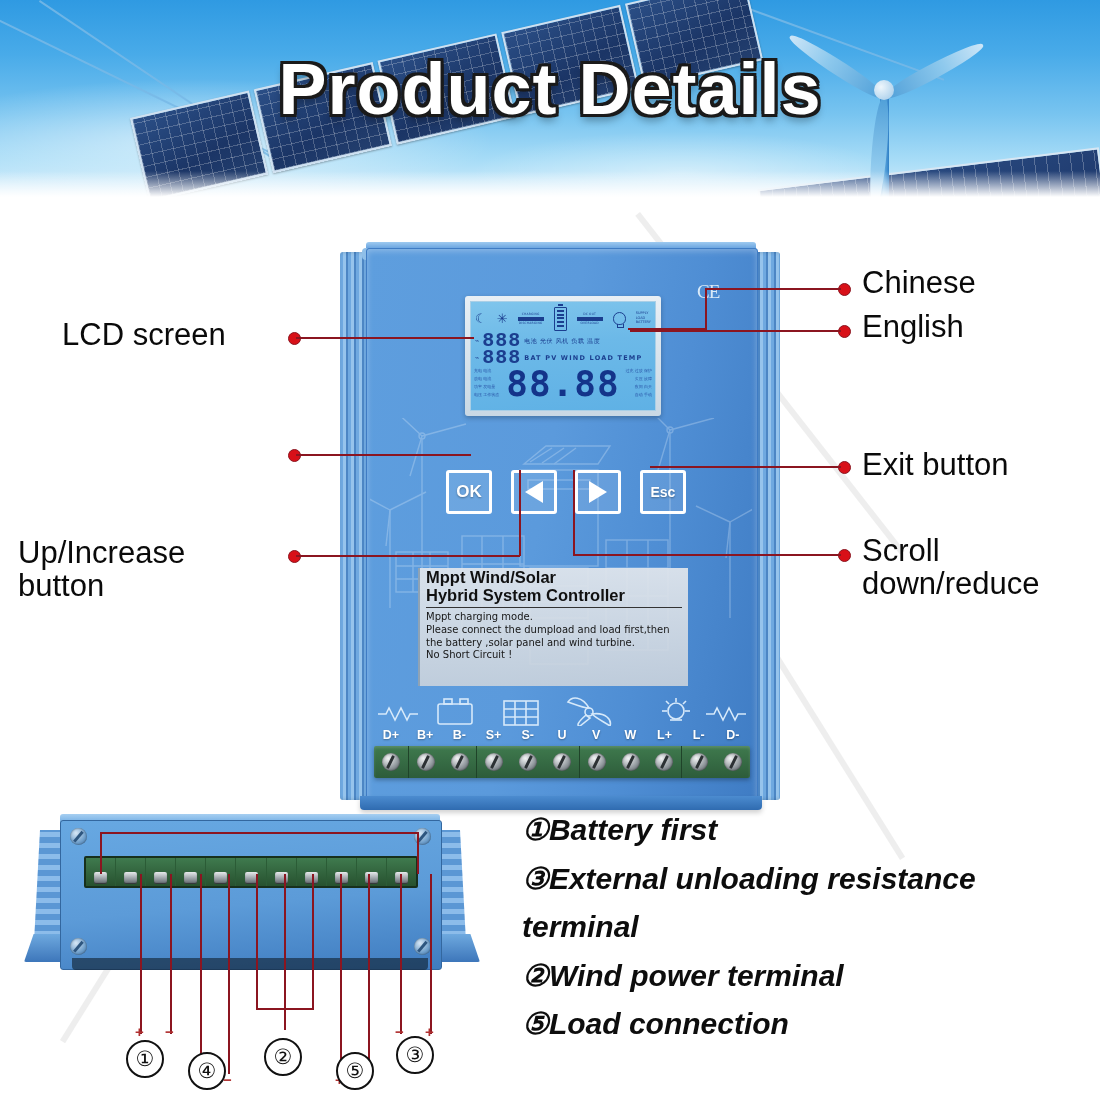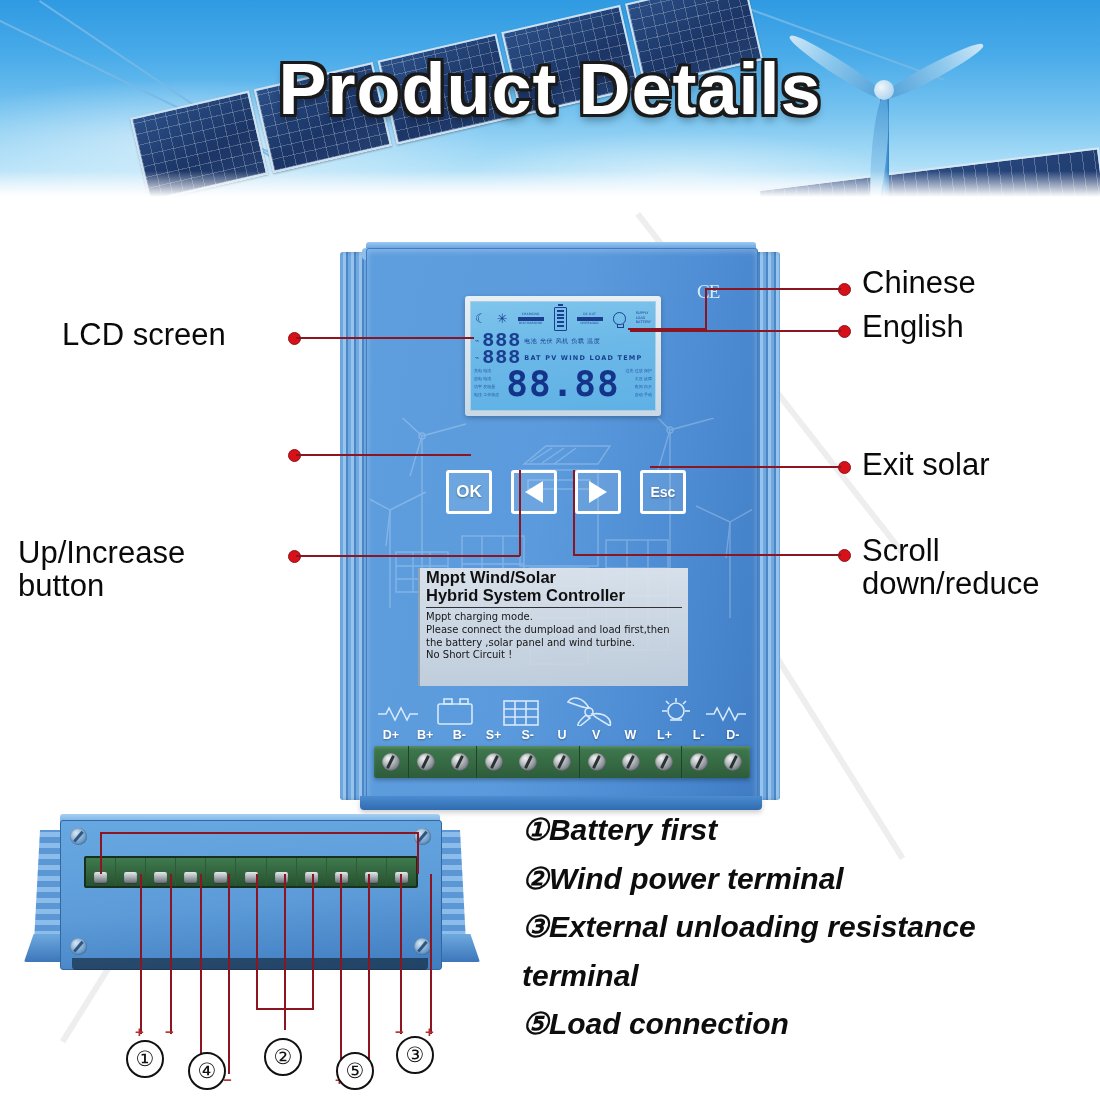--- a/index.html
+++ b/index.html
@@ -524,21 +524,21 @@
   <div class="callout" style="left:862px;top:266px;">Chinese</div>
   <div class="dot" style="left:838px;top:283px;"></div>
   <div class="coLine" style="left:705px;top:288px;width:136px;"></div>
   <div class="coVert" style="left:705px;top:288px;height:41px;"></div>
   <div class="coLine" style="left:628px;top:328px;width:79px;"></div>
 
   <div class="callout" style="left:862px;top:310px;">English</div>
   <div class="dot" style="left:838px;top:325px;"></div>
   <div class="coLine" style="left:630px;top:330px;width:211px;"></div>
 
-  <div class="callout" style="left:862px;top:448px;">Exit solar</div>
+  <div class="callout" style="left:862px;top:448px;">Exit button</div>
   <div class="dot" style="left:838px;top:461px;"></div>
   <div class="coLine" style="left:650px;top:466px;width:191px;"></div>
 
   <div class="callout" style="left:862px;top:534px;">Scroll
 down/reduce</div>
   <div class="dot" style="left:838px;top:549px;"></div>
   <div class="coLine" style="left:573px;top:554px;width:268px;"></div>
   <div class="coVert" style="left:573px;top:470px;height:85px;"></div>
 
   <div class="bottomDev">
@@ -619,19 +619,19 @@
   <div class="polar" style="left:425px;top:1024px;">+</div>
 
   <div class="numCircle" style="left:126px;top:1040px;">①</div>
   <div class="numCircle" style="left:188px;top:1052px;">④</div>
   <div class="numCircle" style="left:264px;top:1038px;">②</div>
   <div class="numCircle" style="left:336px;top:1052px;">⑤</div>
   <div class="numCircle" style="left:396px;top:1036px;">③</div>
 
   <div class="listBox">
     <div class="listItem">①Battery first</div>
-    <div class="listItem">②Wind power terminal</div>
     <div class="listItem">③External unloading resistance
   terminal</div>
+    <div class="listItem">②Wind power terminal</div>
     <div class="listItem">⑤Load connection</div>
   </div>
 
 </div>
 
 </body></html>

